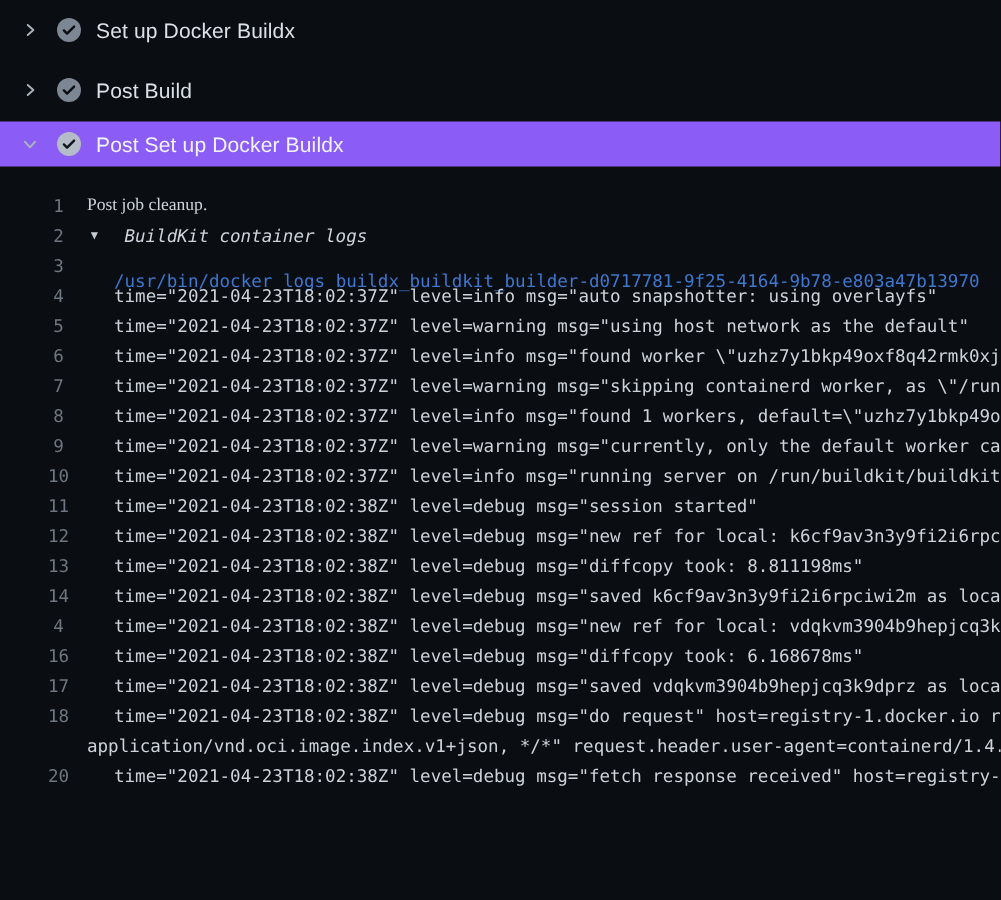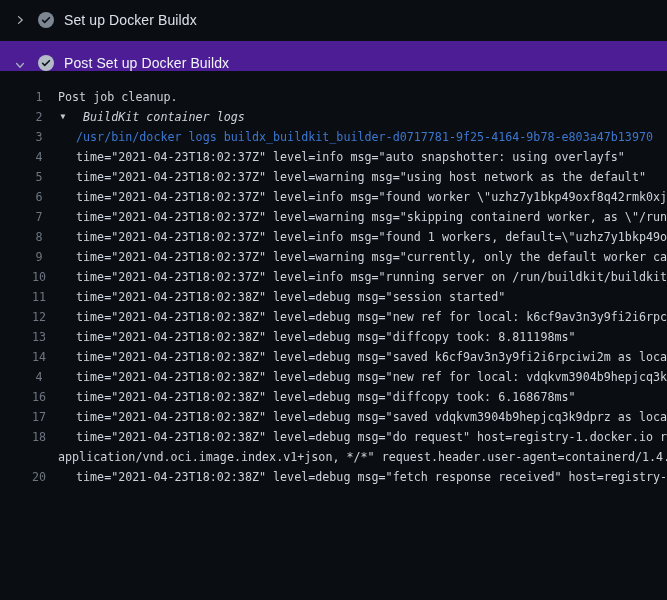--- a/index.html
+++ b/index.html
@@ -14,42 +14,42 @@
   
   .steps-collapsed{padding-top:0;text-align:center;}
   .step-row{height:40px;display:flex;align-items:center;cursor:pointer;}
   .chev{width:22px;margin-left:9px;flex:none;display:flex;align-items:center;justify-content:center;}
   .chev svg{display:block;}
   .status{width:16px;height:16px;margin-left:7px;flex:none;}
   .step-label{margin-left:10px;font-size:14px;color:#dbe1e8;letter-spacing:.1px;}
 
   
   .step-header{
-    height:30px;margin-top:1px;background:#4c1d95;
-    display:flex;align-items:flex-end;cursor:pointer;
+    height:30px;margin-top:1px;background:#8b5cf6;
+    display:flex;align-items:center;cursor:pointer;
   }
   .step-header .step-label{color:#f0f4f8;}
 
   
   .log-area{
     padding-top:16px;
     font-family:"DejaVu Sans Mono","Liberation Mono",monospace;
     font-size:11.7px;line-height:20px;
     color:#ccd3da;
   }
   .log-row{display:flex;height:20px;white-space:pre;}
   .log-row .num{
     flex:none;margin-left:26px;width:26px;text-align:center;
     color:#6d7681;cursor:pointer;
   }
   .log-row .msg{white-space:pre;}
-  .log-row.plain .msg{margin-left:6px;}
+  .log-row.plain .msg{margin-left:6px;font-family:Liberation Serif, serif;}
   .log-row.wrap  .msg{margin-left:6px;}
   .log-row.child .msg{margin-left:24px;}
-  .log-row.command .msg{margin-left:24px;color:#3d77cf;}
+  .log-row.command .msg{margin-left:24px;color:#3d77cf;margin-top:10px;}
   .log-row.group .tri{
     flex:none;margin-left:5px;width:12px;text-align:center;
     font-size:8px;color:#c3cbd3;cursor:pointer;
   }
   .log-row.group .msg{margin-left:14px;cursor:pointer;font-style:italic;}
 </style>
 </head>
 <body>
 
 <div class="viewer">
@@ -65,20 +65,34 @@
       <span class="status">
         <svg width="16" height="16" viewBox="0 0 16 16">
             <circle cx="8" cy="8" r="8" fill="#7d8693"></circle>
             <path d="M4.6 8.3l2.1 2.1 4.7-4.7" stroke="#0a0d12" stroke-width="1.6" fill="none" stroke-linecap="round" stroke-linejoin="round"></path>
           </svg>
       </span>
       <span class="step-label">Set up Docker Buildx</span>
     </div>
 
 
+    <div class="step-row">
+      <span class="chev">
+        <svg width="12" height="12" viewBox="0 0 16 16">
+            <path d="M6 3.5l5 4.5-5 4.5" stroke="#a9b3bd" stroke-width="1.7" fill="none" stroke-linecap="round" stroke-linejoin="round"></path>
+          </svg>
+      </span>
+      <span class="status">
+        <svg width="16" height="16" viewBox="0 0 16 16">
+            <circle cx="8" cy="8" r="8" fill="#7d8693"></circle>
+            <path d="M4.6 8.3l2.1 2.1 4.7-4.7" stroke="#0a0d12" stroke-width="1.6" fill="none" stroke-linecap="round" stroke-linejoin="round"></path>
+          </svg>
+      </span>
+      <span class="step-label">Post Build</span>
+    </div>
   </div>
 
   <div class="step-header">
     <span class="chev">
       <svg width="12" height="12" viewBox="0 0 16 16">
           <path d="M3.5 6l4.5 5 4.5-5" stroke="#a9b3bd" stroke-width="1.7" fill="none" stroke-linecap="round" stroke-linejoin="round"></path>
         </svg>
     </span>
     <span class="status">
       <svg width="16" height="16" viewBox="0 0 16 16">

